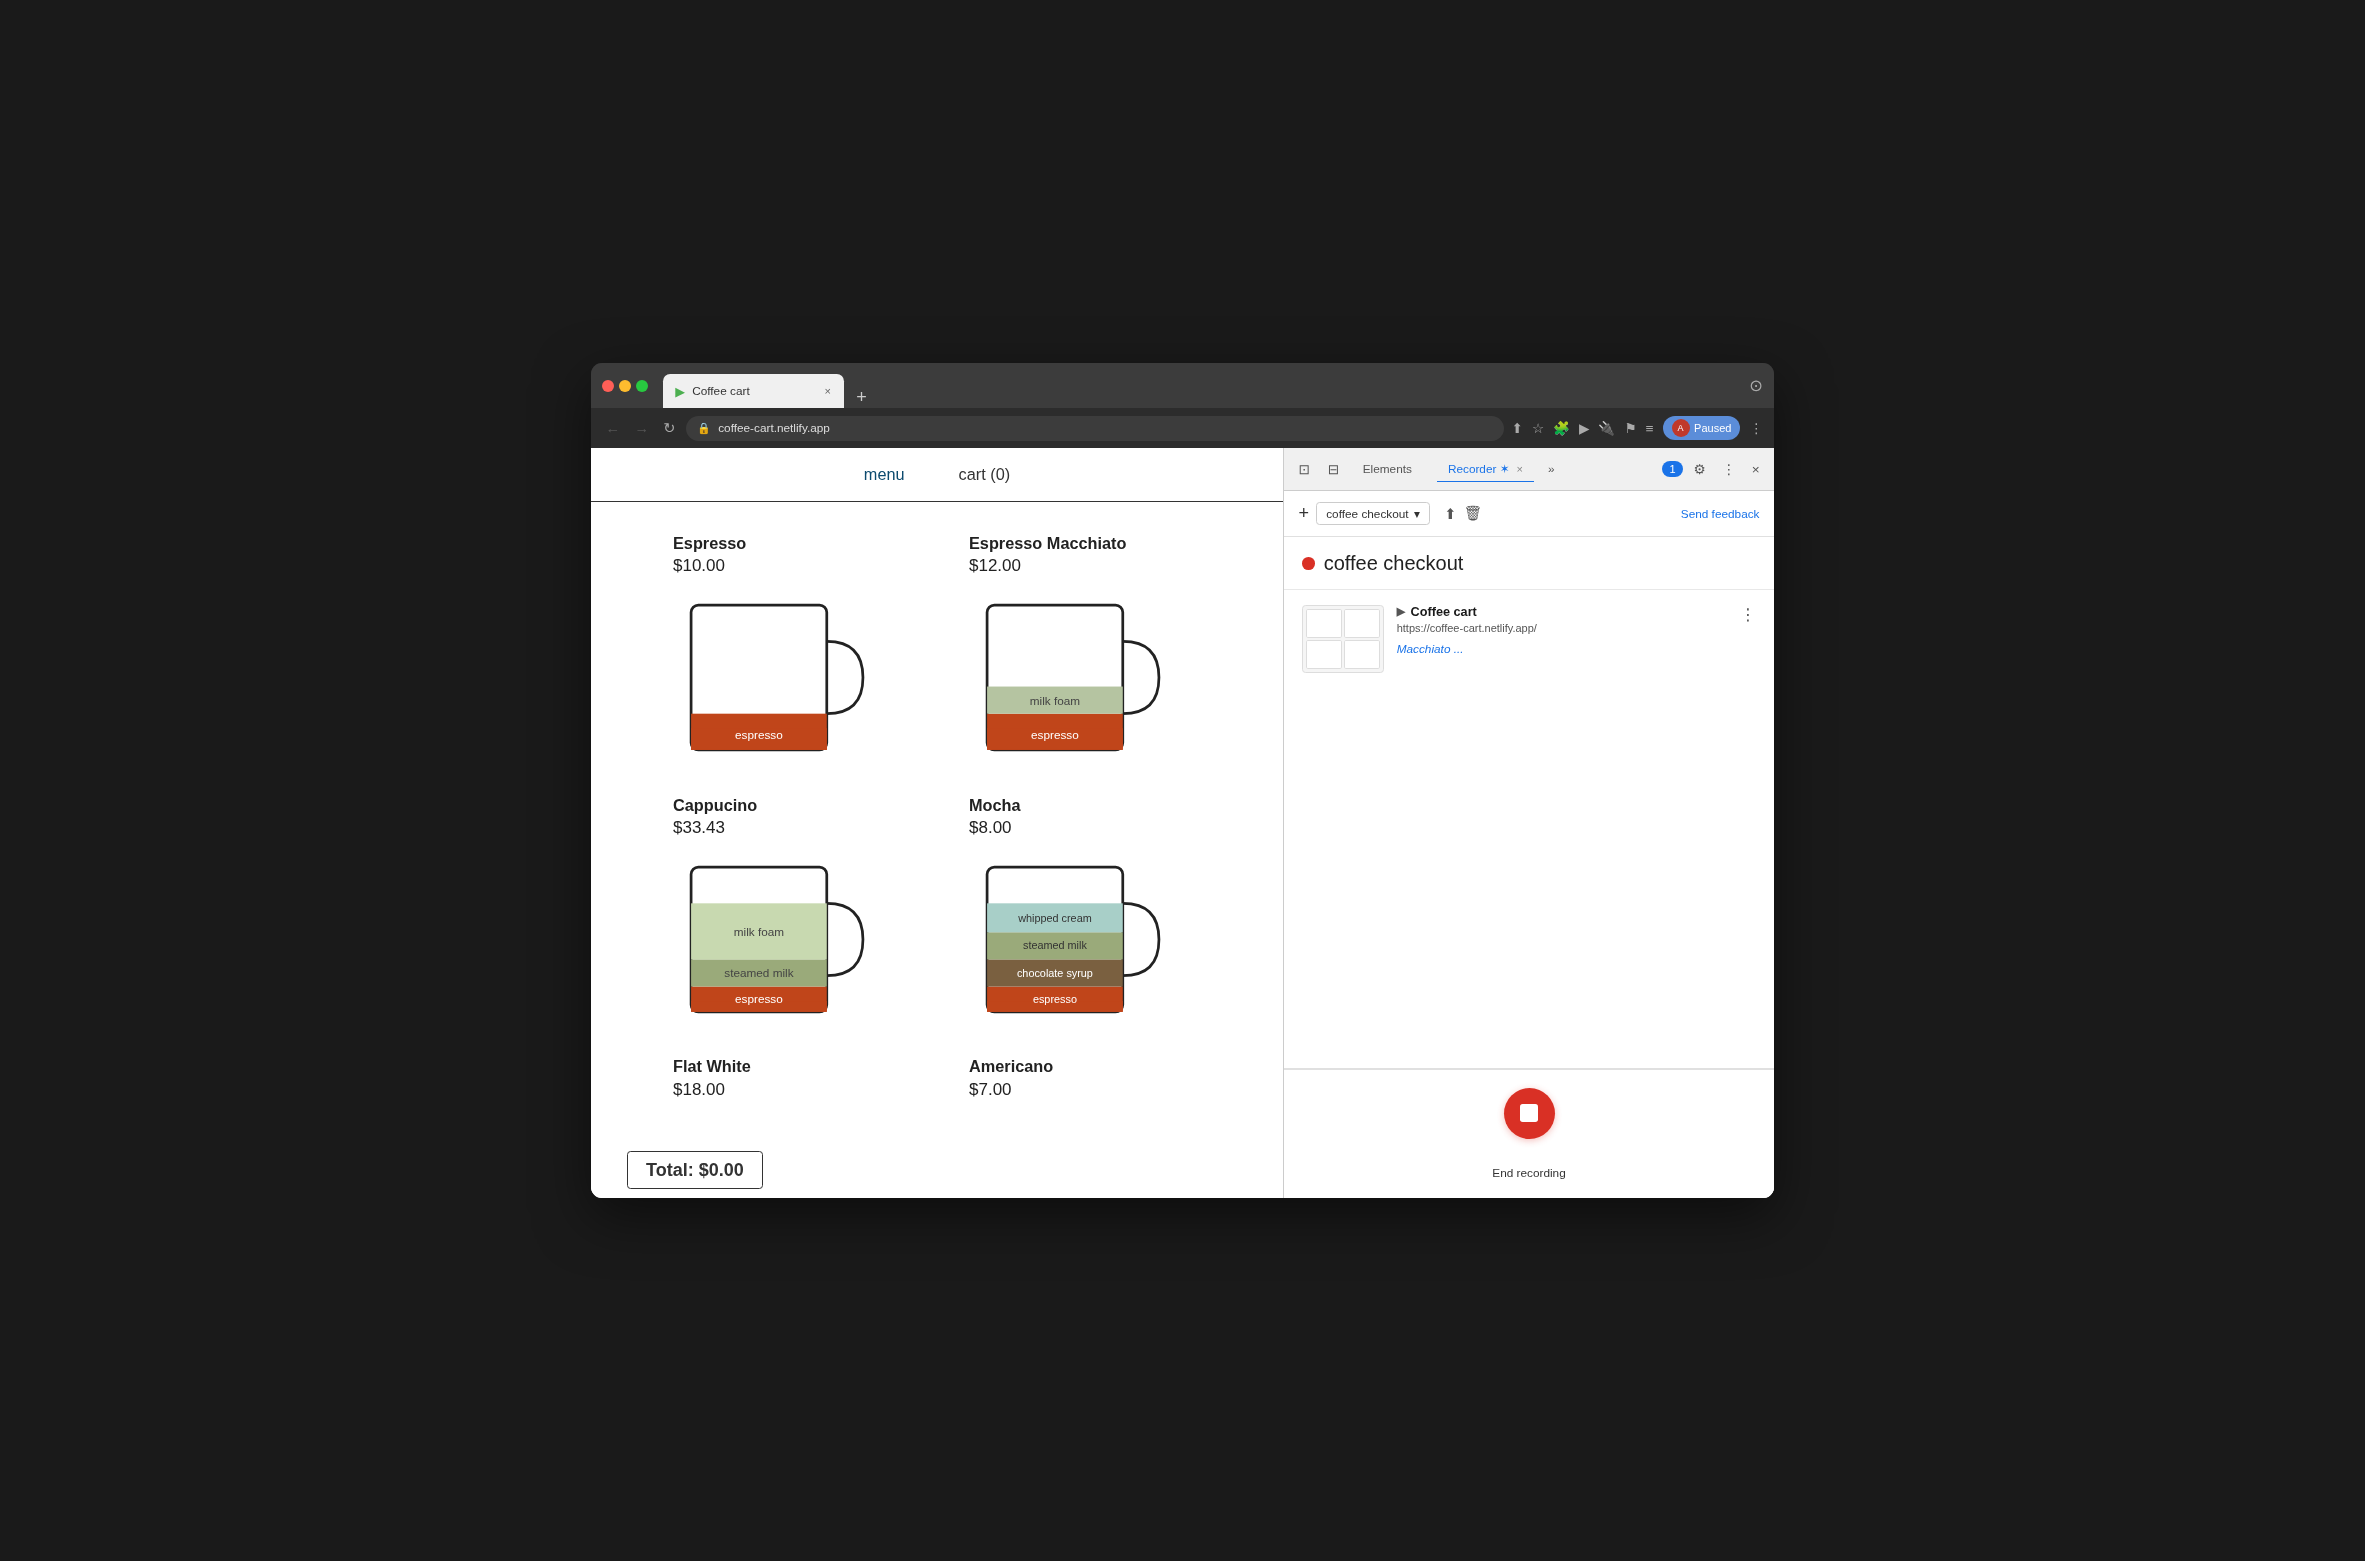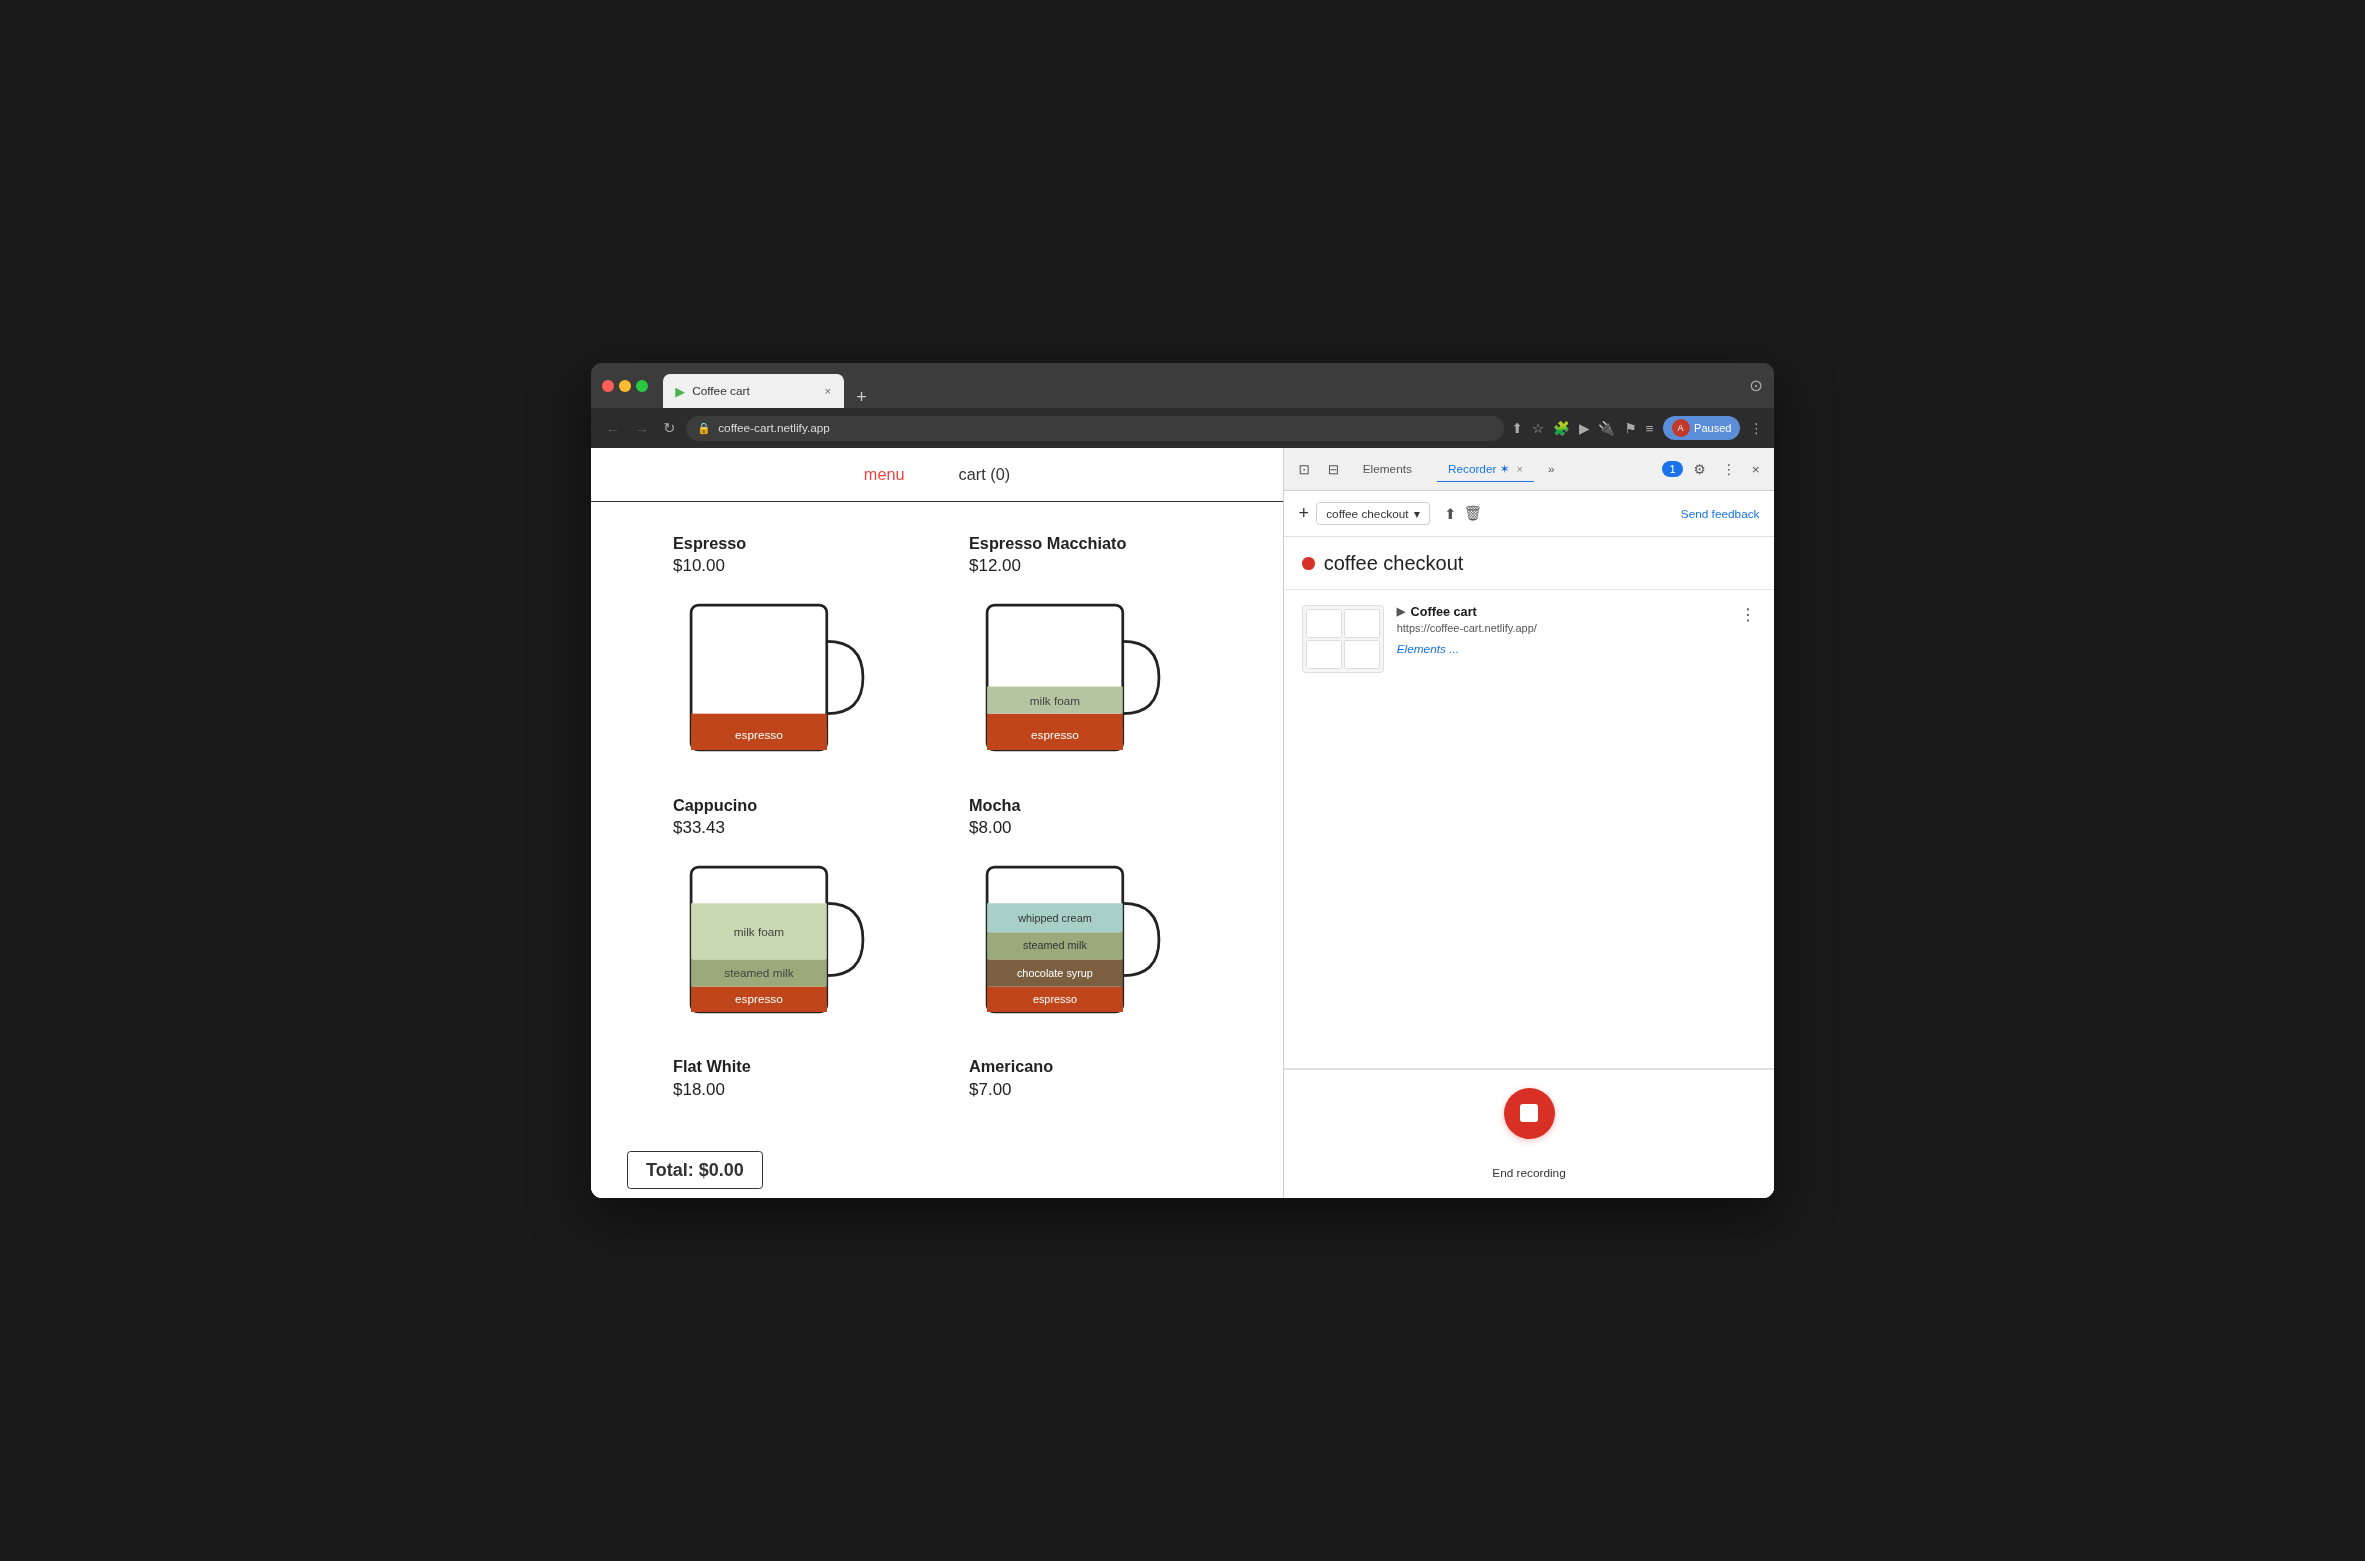--- a/index.html
+++ b/index.html
@@ -164,21 +164,21 @@
     .site-nav {
       height: 54px;
       display: flex;
       align-items: center;
       justify-content: center;
       gap: 54px;
       border-bottom: 1.8px solid #333;
     }
     .nav-menu {
       font-size: 16.3px;
-      color: #ef4444;
+      color: #0c4a6e;
       font-weight: 500;
       cursor: pointer;
     }
     .nav-cart {
       font-size: 16.3px;
       color: #333;
       font-weight: 500;
       cursor: pointer;
     }
     .coffee-grid {
@@ -688,21 +688,21 @@
             <div class="thumb-mini"></div>
             <div class="thumb-mini"></div>
             <div class="thumb-mini"></div>
           </div>
           <div class="entry-info">
             <div class="entry-title">
               <span class="entry-expand">▶</span>
               <span>Coffee cart</span>
             </div>
             <div class="entry-url">https://coffee-cart.netlify.app/</div>
-            <div class="entry-recording">Elements ...</div>
+            <div class="entry-recording">Macchiato ...</div>
           </div>
           <button class="entry-menu-btn">⋮</button>
         </div>
 
         <div class="end-recording-area">
           <button class="stop-btn">
             <div class="stop-icon"></div>
           </button>
           <span class="end-recording-label">End recording</span>
         </div>

